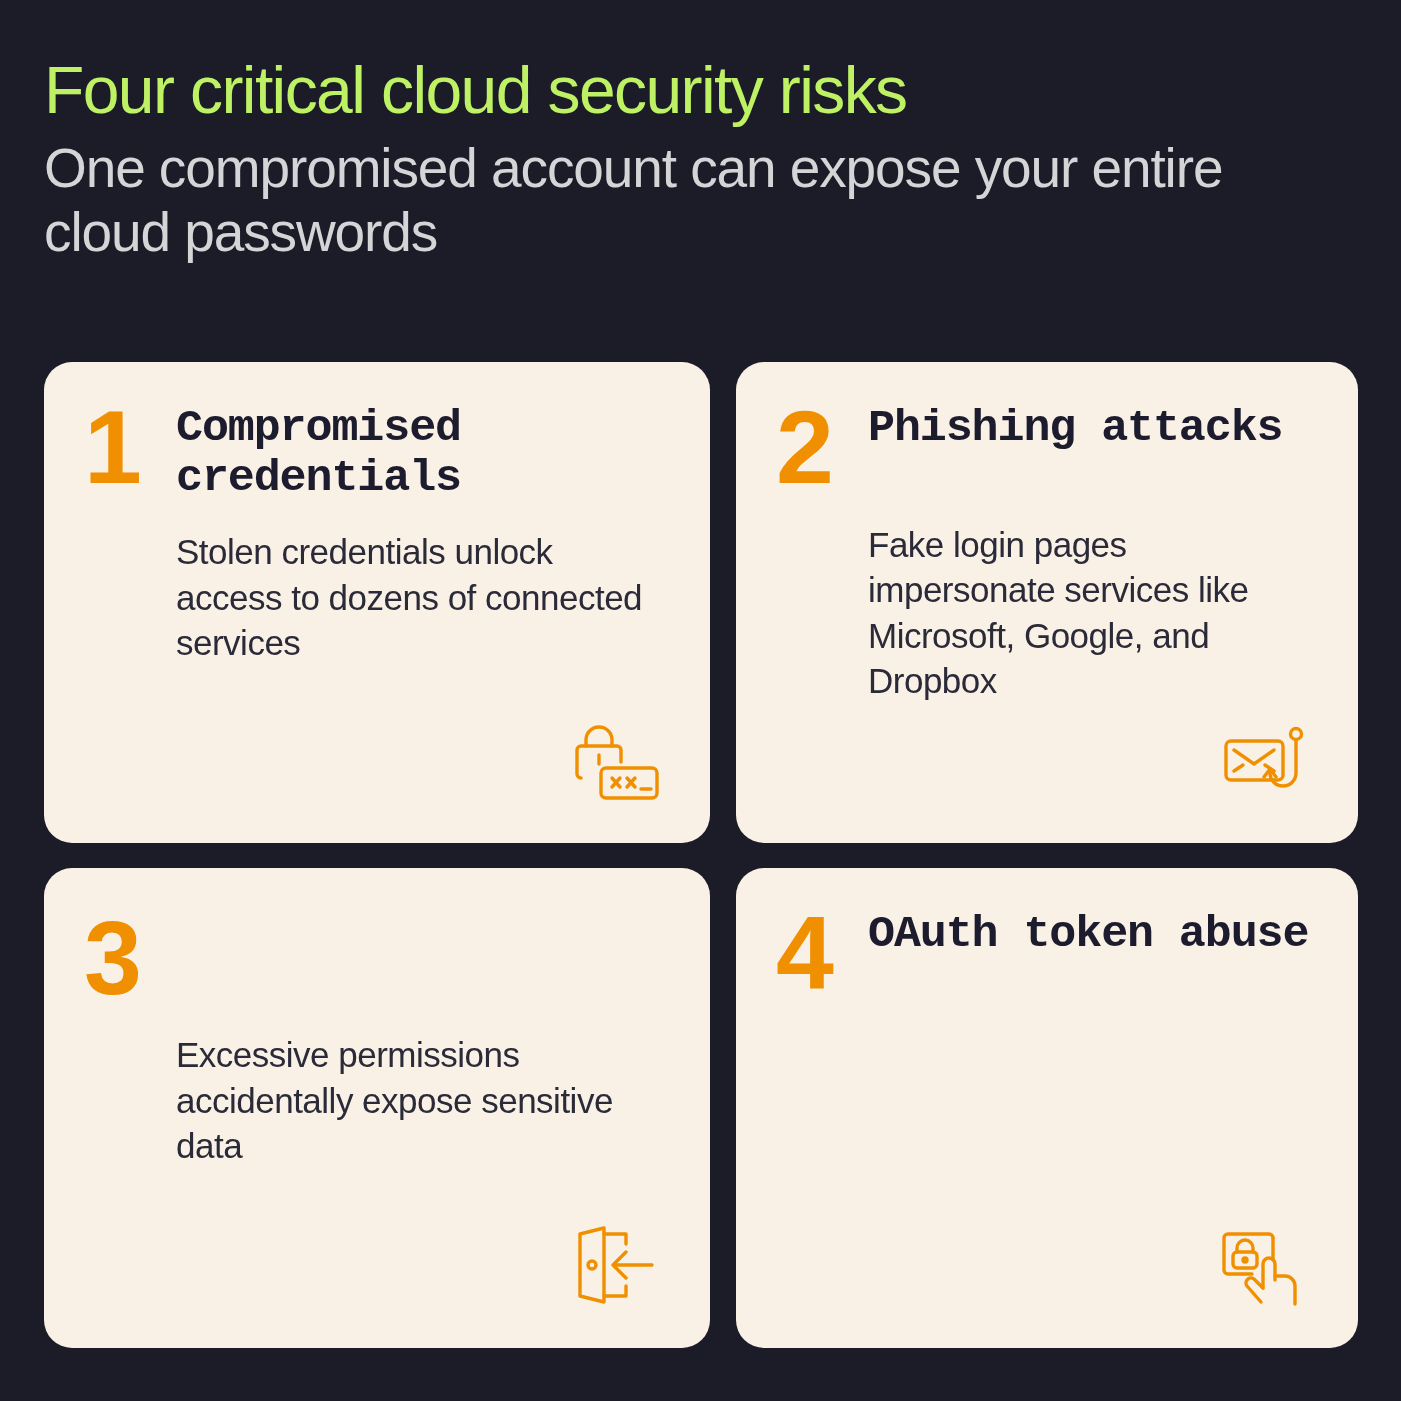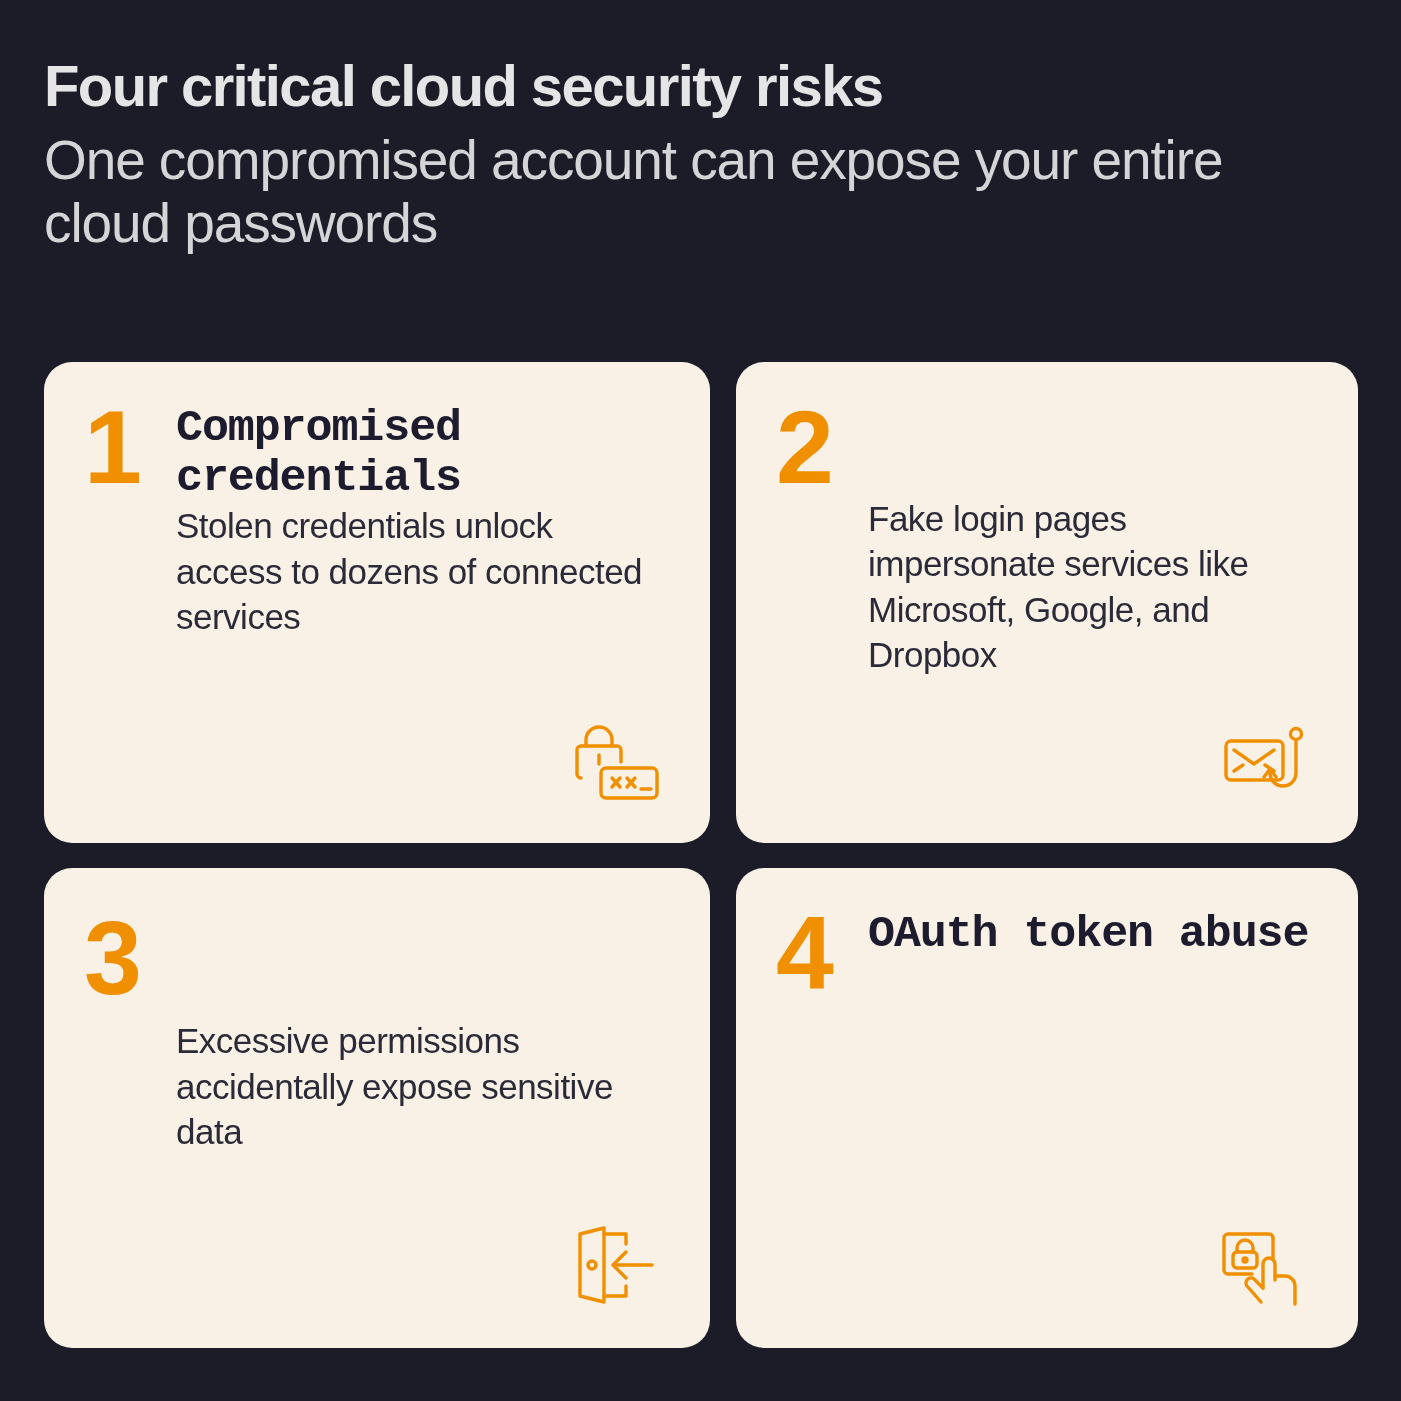--- a/index.html
+++ b/index.html
@@ -7,23 +7,23 @@
     width:1401px; height:1401px;
     background:#1c1c29;
     font-family:"Liberation Sans", sans-serif;
     overflow:hidden;
   }
   .page { position:relative; width:1401px; height:1401px; padding:0; }
 
   
   .header { padding:56px 44px 0 44px; }
   .title {
-    color:#e5e5e5;
-    font-size:58px;
-    font-weight:bold;
+    color:#bef264;
+    font-size:66px;
+    font-weight:normal;
     letter-spacing:-1.6px;
     line-height:1.05;
     white-space:nowrap;
   }
   .subtitle {
     color:#d5d5d7;
     font-size:55px;
     font-weight:normal;
     letter-spacing:-1.1px;
     line-height:1.15;
@@ -73,26 +73,27 @@
   
   .head-row.mid { align-items:center; }
   .head-row.mid .num { line-height:1; }
 
   .body-text {
     color:#2a2a38;
     font-size:35px;
     font-weight:normal;
     line-height:1.3;
     letter-spacing:-0.5px;
+    margin-top:26px;
     margin-left:92px;
     max-width:470px;
   }
   .card.c2 .body-text,
   .card.c4 .body-text { max-width:430px; }
-  .card.c3 .body-text { margin-top:8px; max-width:450px; }
+  .card.c3 .body-text { margin-top:22px; max-width:450px; }
 
   
   .icon-wrap {
     position:absolute;
     right:44px;
     bottom:36px;
     width:98px;
     height:88px;
   }
   .card.c3 .icon-wrap { right:50px; bottom:40px; width:90px; height:86px; }
@@ -129,20 +130,21 @@
           <path d="M59 59 l8 9 M67 59 l-8 9"></path>
           <path d="M73 70 h10"></path>
         </svg>
       </div>
     </div>
 
     <div class="card c2">
       <div class="card-inner">
         <div class="head-row">
           <div class="num">2</div>
+          <div class="card-title">Phishing attacks</div>
         </div>
         <div class="body-text">Fake login pages impersonate services like Microsoft, Google, and Dropbox</div>
       </div>
       <div class="icon-wrap">
         <svg viewBox="0 0 98 88" fill="none" stroke="#f09000" stroke-width="3.4" stroke-linecap="round" stroke-linejoin="round">
           <rect x="10" y="22" width="57" height="39" rx="5"></rect>
           <path d="M18 31 l20 14 l20 -14"></path>
           <path d="M18 52 l9 -6"></path>
           <path d="M58 52 l-9 -6"></path>
           <circle cx="80" cy="15" r="5.5"></circle>

